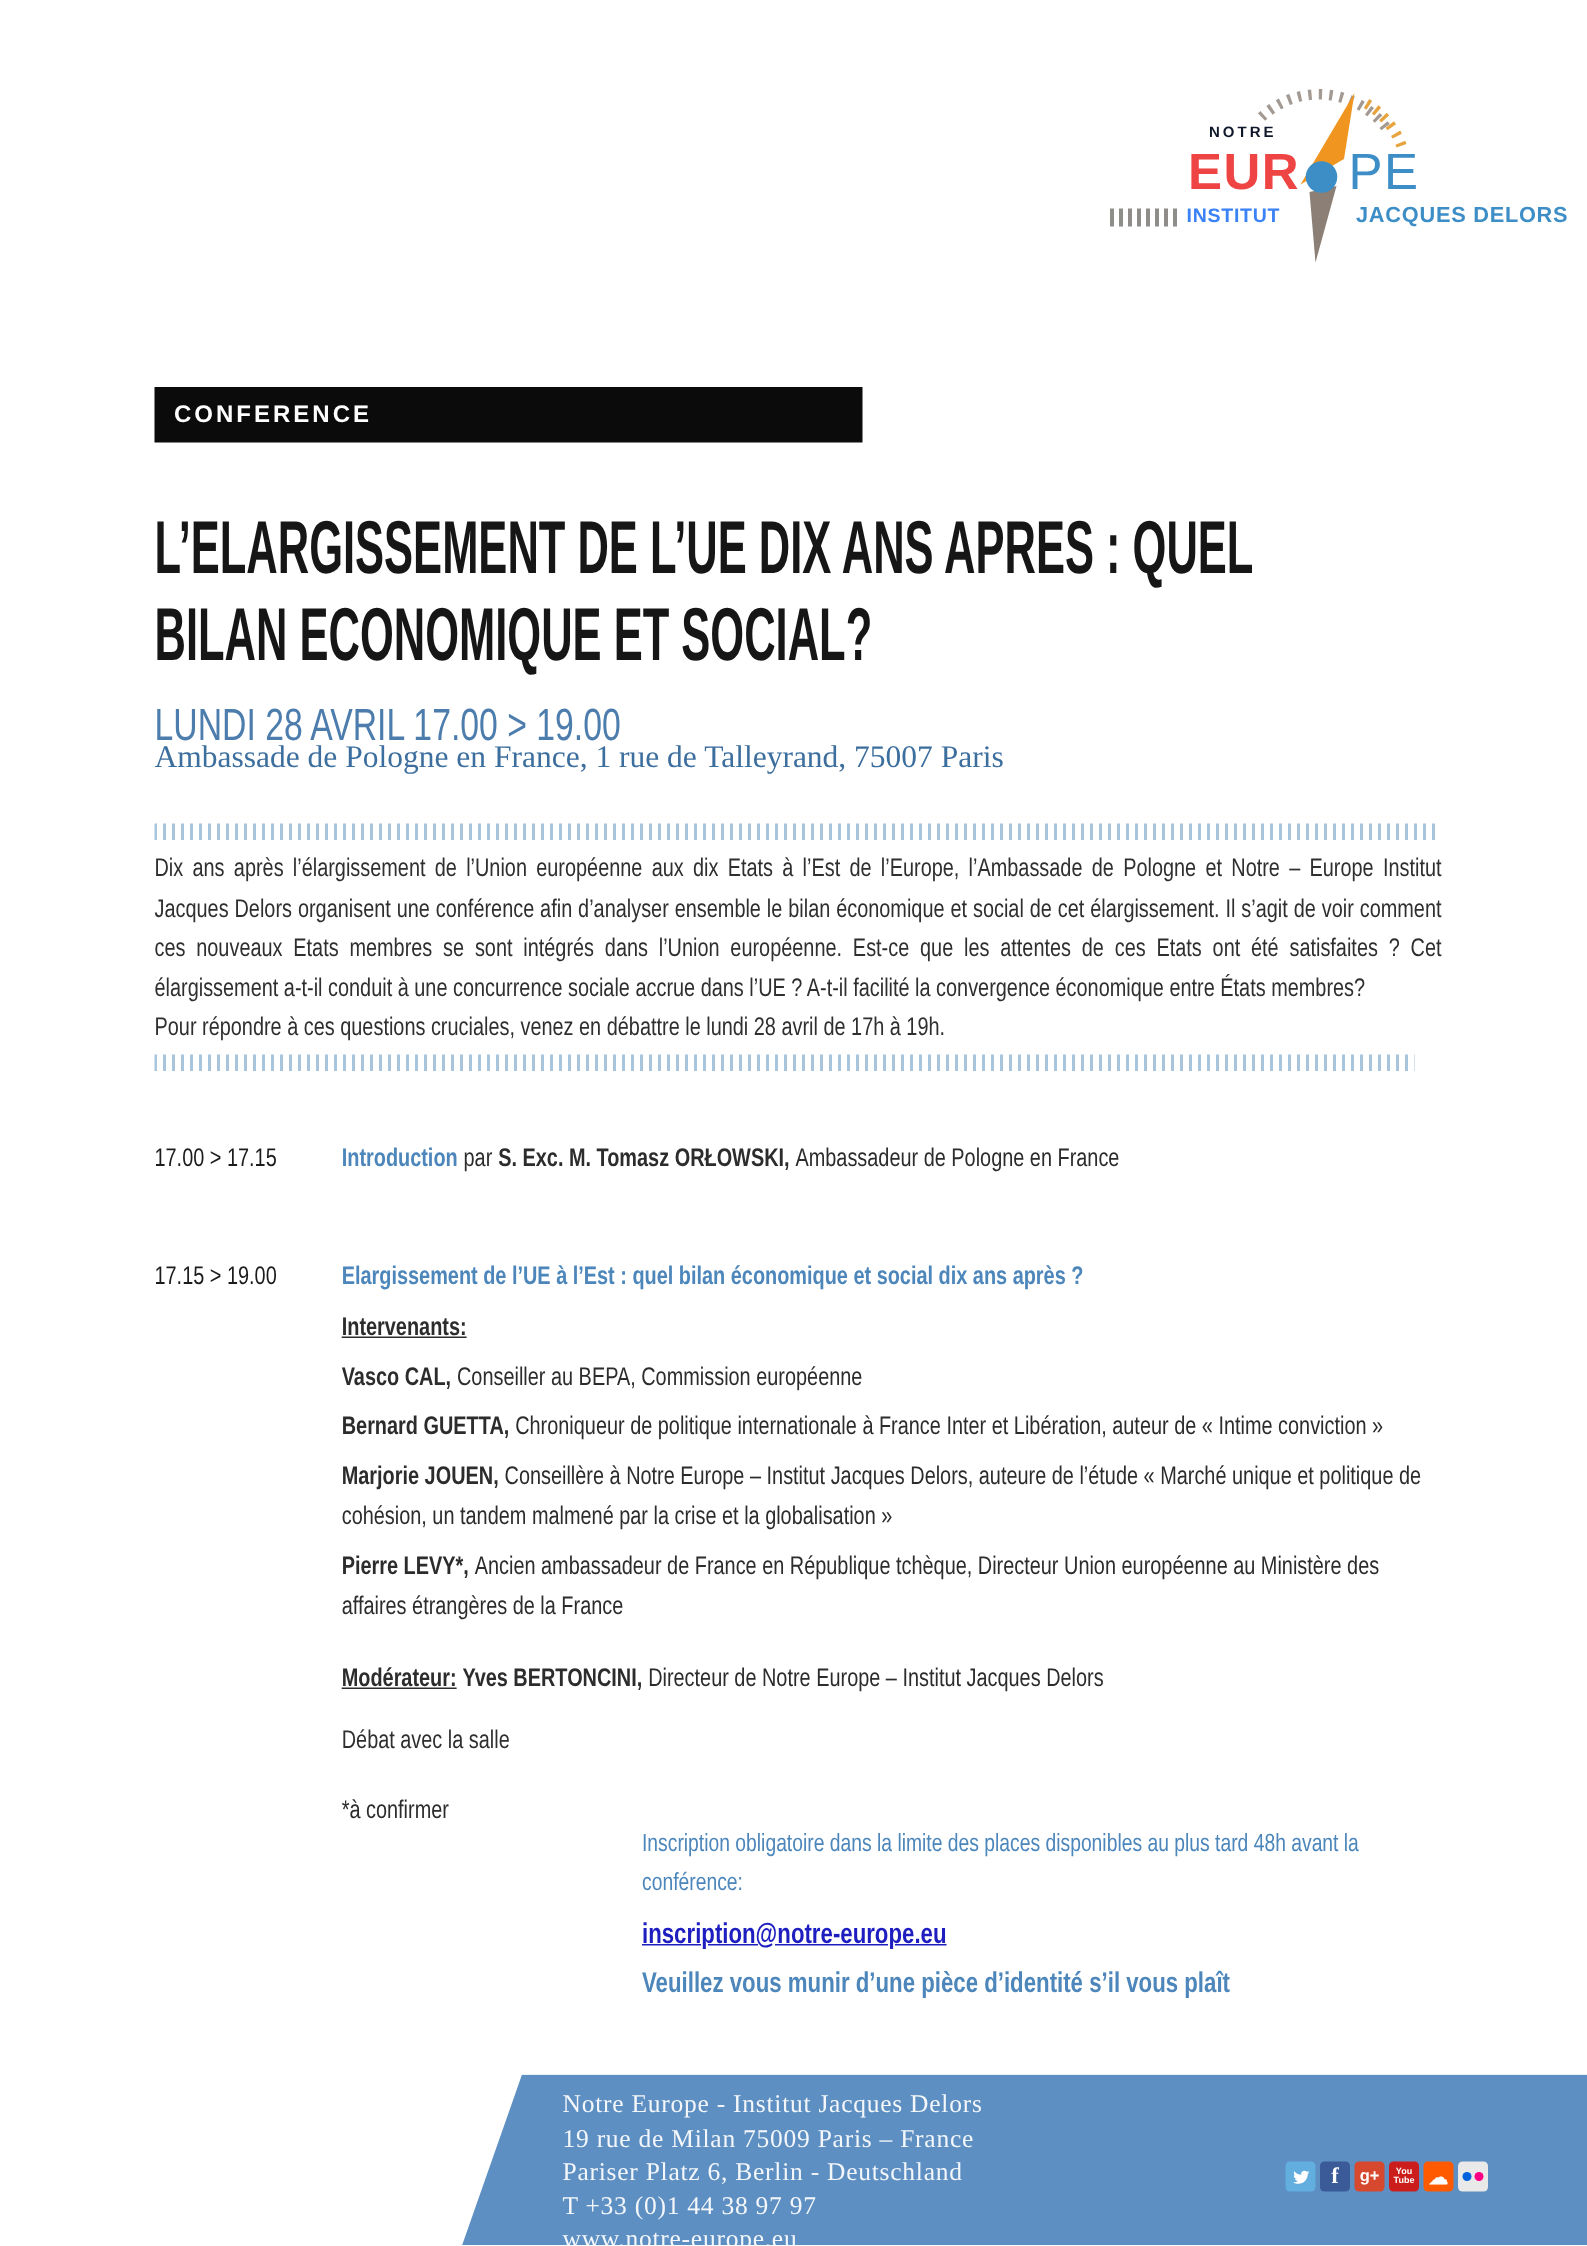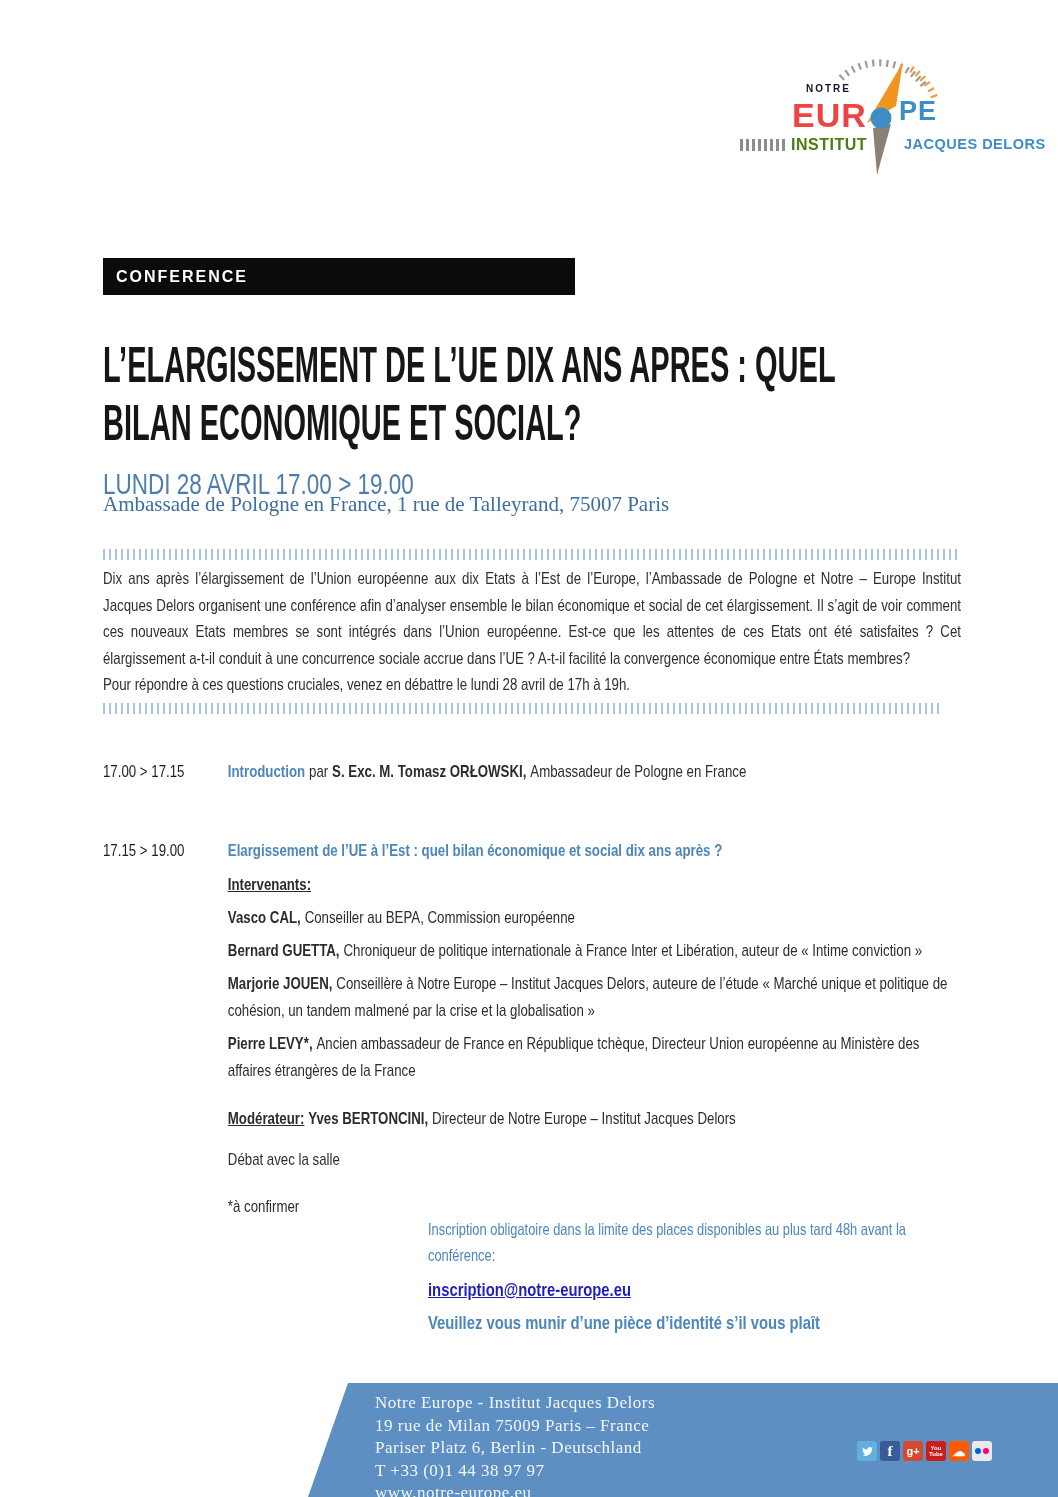--- a/index.html
+++ b/index.html
@@ -3,24 +3,24 @@
 <meta charset="utf-8">
 <style>
   * { margin:0; padding:0; box-sizing:border-box; }
   html,body { background:#fff; }
   body { font-family:"Liberation Sans", sans-serif; }
   .page { position:relative; width:1058px; height:1497px; background:#fff; overflow:hidden; margin:0 auto; }
 
   
   .logo-notre   { position:absolute; left:806px; top:83px;  font-size:10px; font-weight:bold; letter-spacing:2px; color:#0f172a; }
   .logo-eur     { position:absolute; left:792px; top:96px;  font-size:34px; font-weight:bold; letter-spacing:1px; color:#ef4444; }
-  .logo-pe      { position:absolute; left:899px; top:96px;  font-size:27px; font-weight:bold; letter-spacing:1px; color:#3d8dc6; }
+  .logo-pe      { position:absolute; left:899px; top:96px;  font-size:34px; font-weight:normal; letter-spacing:1px; color:#3d8dc6; }
   .logo-ticks   { position:absolute; left:740px; top:139px; width:46px; height:12px;
                   background:repeating-linear-gradient(90deg,#8f8d8a 0 3px,transparent 3px 6px); }
-  .logo-institut{ position:absolute; left:791px; top:136px; font-size:16px; font-weight:bold; letter-spacing:.5px; color:#4d7c0f; }
+  .logo-institut{ position:absolute; left:791px; top:136px; font-size:13px; font-weight:bold; letter-spacing:.5px; color:#3b82f6; }
   .logo-delors  { position:absolute; left:904px; top:136px; font-size:14.5px; font-weight:bold; letter-spacing:.5px; color:#3d8dc6; }
   .logo-svg     { position:absolute; left:730px; top:42px; }
 
   
   .conf-bar { position:absolute; left:103px; top:246px; width:472px; height:37px; background:#0b0b0b;margin-top:12px; }
   .conf-bar span { display:block; color:#fff; font-weight:bold; font-size:16px; letter-spacing:2px; line-height:37px; padding-left:13px; }
 
   
   .sqz  { transform:scaleX(0.78); transform-origin:0 0; }
   .title { position:absolute; left:103px; top:336px; color:#161616; }

